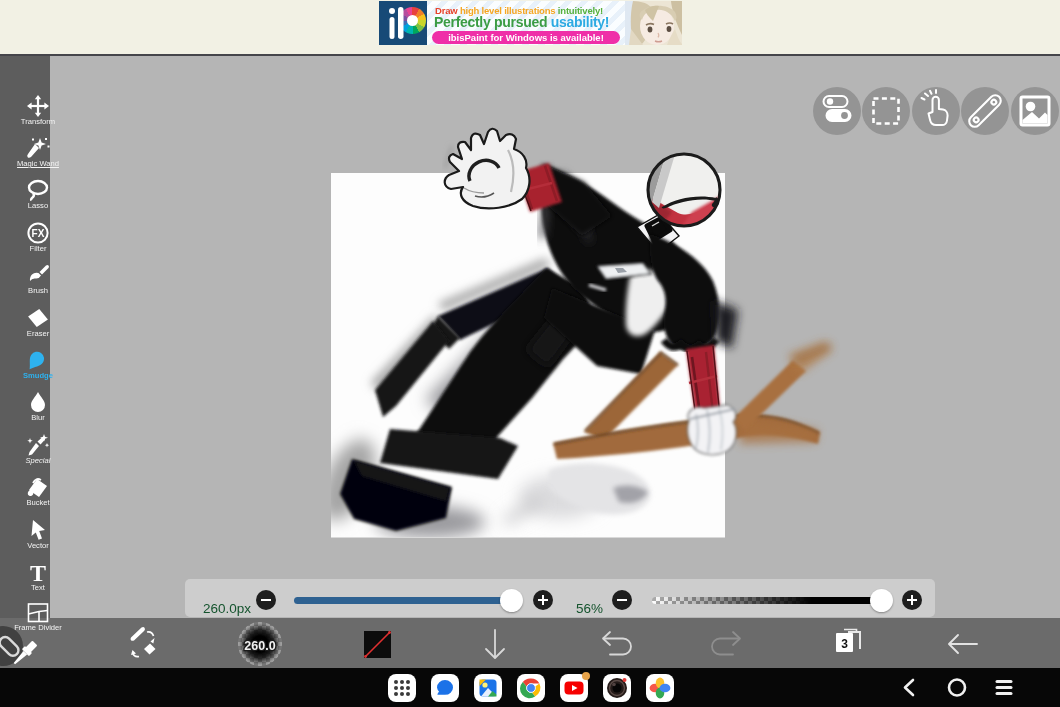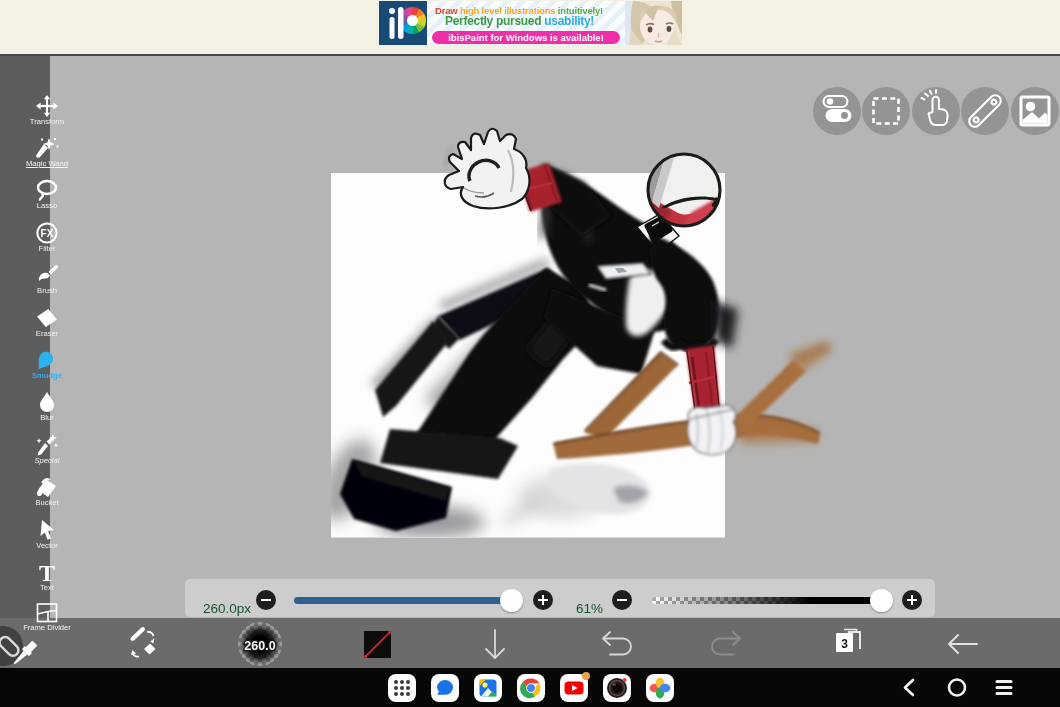--- a/index.html
+++ b/index.html
@@ -5,21 +5,21 @@
   html,body{margin:0;padding:0;}
   body{width:1060px;height:707px;overflow:hidden;font-family:"Liberation Sans",sans-serif;position:relative;background:#b5b5b5;-webkit-font-smoothing:antialiased;}
   #page{position:absolute;left:0;top:0;width:1060px;height:707px;}
   #topbar{position:absolute;left:0;top:0;width:1060px;height:56px;background:#f2f1e4;border-bottom:2px solid #45454a;box-sizing:border-box;}
   #ad{position:absolute;left:379px;top:1px;width:303px;height:44px;background:
       repeating-linear-gradient(135deg,#e8f1fa 0 5px,#fafdff 5px 11px);overflow:hidden;}
   #adlogo{position:absolute;left:0;top:0;width:48px;height:44px;background:#174a77;}
   .wheel{position:absolute;left:20px;top:6px;width:27px;height:27px;border-radius:50%;background:conic-gradient(#e8413c 0 30deg,#f07f28 0 60deg,#f5c11e 0 90deg,#c8d62b 0 120deg,#7ac143 0 150deg,#00a75d 0 180deg,#00b5b0 0 210deg,#00a0dc 0 240deg,#3d6eb5 0 270deg,#7a52a1 0 300deg,#b64d9e 0 330deg,#e84393 0 360deg);}
   .wheelhole{position:absolute;left:28px;top:14px;width:11px;height:11px;border-radius:50%;background:#fff;}
   #sidebar{position:absolute;left:0;top:56px;width:50px;height:562px;background:#5d5d5d;}
-  .tool{position:absolute;left:13px;width:50px;z-index:6;text-align:center;color:#f4f4f4;font-size:7.6px;line-height:9px;padding-left:9px;}
+  .tool{position:absolute;left:4px;width:50px;z-index:6;text-align:center;color:#f4f4f4;font-size:7.6px;line-height:9px;padding-left:9px;}
   .tool svg{display:block;margin:0 auto 0 auto;}
   #btoolbar{position:absolute;left:0;top:618px;width:1060px;height:50px;background:#6b6b6b;}
   #navbar{position:absolute;left:0;top:668px;width:1060px;height:39px;background:#070707;}
   .cbtn{position:absolute;width:48px;height:48px;border-radius:50%;background:#949494;top:87px;}
   #sliders{position:absolute;left:185px;top:579px;width:750px;height:38px;background:rgba(255,255,255,0.32);border-radius:5px;}
   .sbtn{position:absolute;width:20px;height:20px;border-radius:50%;background:#1e1e1e;top:11px;}
   .sbtn:before,.sbtn.plus:after{content:"";position:absolute;background:#fff;}
   .sbtn:before{left:5px;top:9px;width:10px;height:2px;}
   .sbtn.plus:after{left:9px;top:5px;width:2px;height:10px;}
   .slabel{position:absolute;top:22px;font-size:13.5px;color:#14532d;}
@@ -38,21 +38,21 @@
         </svg>
       </div>
       <div class="wheel"></div>
       <div class="wheelhole"></div>
       <svg style="position:absolute;left:0;top:0;" width="48" height="44">
           <rect x="19" y="6" width="5.5" height="32" rx="2.7" fill="#fff"></rect>
         </svg>
       <div style="position:absolute;left:56px;top:4px;font-size:9.5px;font-weight:bold;white-space:nowrap;letter-spacing:-0.2px;">
         <span style="color:#e8432a;">Draw</span> <span style="color:#f5a623;">high level illustrations</span> <span style="color:#56b13d;">intuitively!</span>
       </div>
-      <div style="position:absolute;left:66px;top:13px;font-size:12px;font-weight:bold;white-space:nowrap;letter-spacing:-0.3px;">
+      <div style="position:absolute;left:55px;top:13px;font-size:14px;font-weight:bold;white-space:nowrap;letter-spacing:-0.3px;">
         <span style="color:#3b9c44;">Perfectly pursued</span> <span style="color:#2daae2;">usability!</span>
       </div>
       <div style="position:absolute;left:53px;top:30px;width:188px;height:13px;background:#ef2fa8;border-radius:7px;color:#fff;font-size:9.5px;font-weight:bold;text-align:center;line-height:13.5px;">ibisPaint for Windows is available!</div>
       <svg id="adface" style="position:absolute;left:240px;top:0;" width="63" height="44" viewBox="0 0 63 44">
         <rect x="6" y="0" width="57" height="44" fill="#ece5d4"></rect>
         <path d="M6,0 L16,0 C13,14 13,30 16,44 L6,44 Z" fill="#dfe8f2"></path>
         <path d="M14,0 C30,1 34,6 34,14 C34,26 28,38 22,44 L14,44 C11,28 11,12 14,0 Z" fill="#d3c7ab"></path>
         <path d="M52,0 L63,0 L63,34 C57,22 53,10 52,0 Z" fill="#cdc0a2"></path>
         <ellipse cx="38" cy="25" rx="17" ry="19" fill="#f6ebe2"></ellipse>
         <path d="M21,12 C27,3 49,2 56,11 C58,15 58,18 56,20 C52,11 44,8 38,9 C31,8 25,12 23,19 C21,17 20,15 21,12 Z" fill="#d8cdb2"></path>
@@ -335,21 +335,21 @@
       <path d="M1022.5,120 L1032,112 L1039,118.5 L1045,112.5 L1047.5,115 L1047.5,123.5 L1022.5,123.5 Z" fill="#fff"></path>
     </g>
   </svg>
 
   <div id="sliders">
     <div class="slabel" style="left:18px;">260.0px</div>
     <div class="sbtn" style="left:71px;"></div>
     <div style="position:absolute;left:109px;top:17.5px;width:224px;height:7px;border-radius:3.5px;background:#2e6191;"></div>
     <div class="thumb" style="left:315px;"></div>
     <div class="sbtn plus" style="left:348px;"></div>
-    <div class="slabel" style="left:391px;">61%</div>
+    <div class="slabel" style="left:391px;">56%</div>
     <div class="sbtn" style="left:427px;"></div>
     <div style="position:absolute;left:467px;top:17.5px;width:234px;height:7px;border-radius:3.5px;background:
       linear-gradient(to right, rgba(0,0,0,0), rgba(0,0,0,1) 68%),
       repeating-conic-gradient(#ffffff 0% 25%, #ababab 0% 50%);
       background-size:100% 100%, 8px 8px;"></div>
     <div class="thumb" style="left:685px;"></div>
     <div class="sbtn plus" style="left:717px;"></div>
   </div>
 
   <div id="btoolbar"></div>

